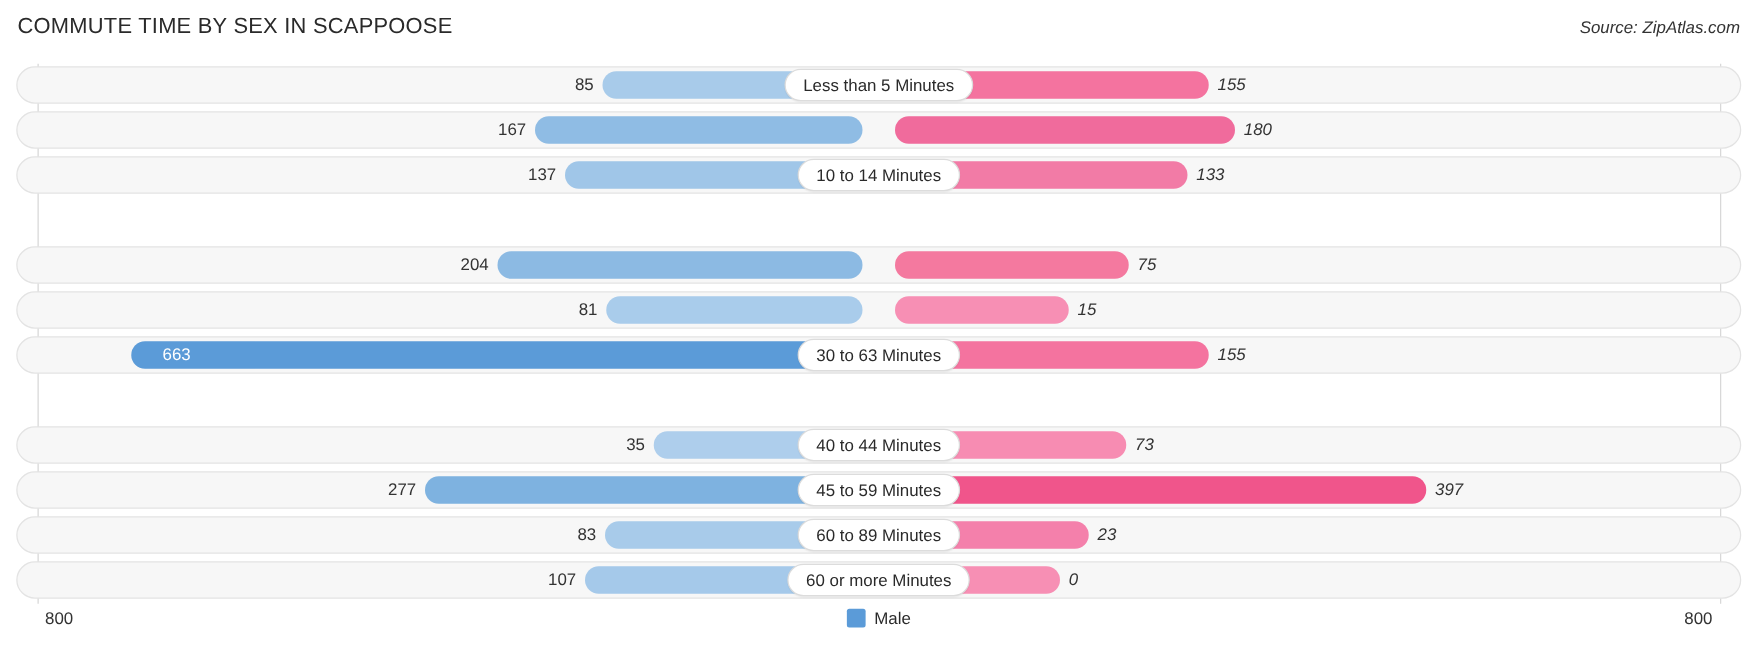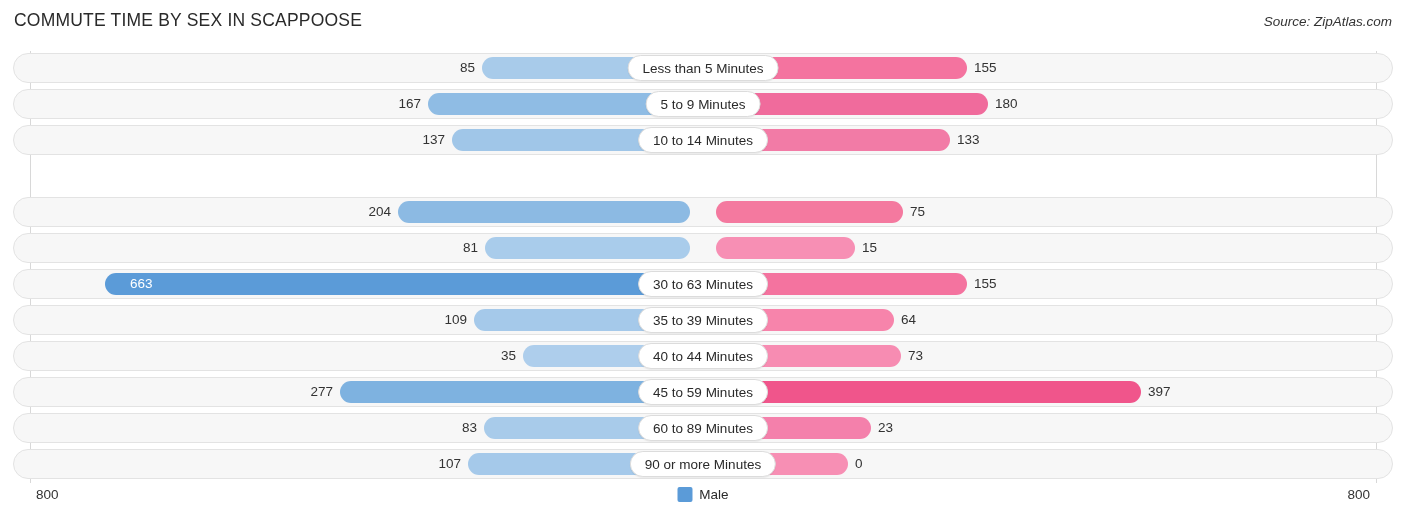--- a/index.html
+++ b/index.html
@@ -43,21 +43,21 @@
     border-radius: 11px;
   }
   .bar-male   { right: 703px; }
   .bar-female { left: 703px; }
 
   .val {
     position: absolute; top: 0; height: 30px; line-height: 30px;
     font-size: 13.5px; color: #333; white-space: nowrap;
   }
   .val-male   { text-align: right; }
-  .val-female { text-align: left; }
+  .val-female { text-align: left; font-style: italic; }
   .val-inside {
     position: absolute; top: 0; height: 30px; line-height: 30px;
     font-size: 13.5px; color: #ffffff; white-space: nowrap;
   }
 
   .cat-pill {
     position: absolute; left: 50%; transform: translateX(-50%);
     top: 2px; height: 26px; line-height: 25px;
     background: #ffffff;
     border: 1px solid #dcdcdc;
@@ -101,21 +101,20 @@
         <div class="val val-male" style="right: 918px;">85</div>
         <div class="val val-female" style="left: 961px;">155</div>
         <div class="cat-pill">Less than 5 Minutes</div>
       </div>
       <div class="row" style="top: 38px;">
         <div class="track"></div>
         <div class="bar bar-male" style="width: 262px; background: rgb(143, 188, 228);"></div>
         <div class="bar bar-female" style="width: 272px; background: rgb(240, 107, 156);"></div>
         <div class="val val-male" style="right: 972px;">167</div>
         <div class="val val-female" style="left: 982px;">180</div>
-        <div class="cat-pill">5 to 9 Minutes</div>
       </div>
       <div class="row" style="top: 74px;">
         <div class="track"></div>
         <div class="bar bar-male" style="width: 238px; background: rgb(160, 198, 232);"></div>
         <div class="bar bar-female" style="width: 234px; background: rgb(242, 123, 166);"></div>
         <div class="val val-male" style="right: 948px; text-align: center;">137</div>
         <div class="val val-female" style="left: 944px;">133</div>
         <div class="cat-pill">10 to 14 Minutes</div>
       </div>
       <div class="row" style="top: 146px;">
@@ -133,28 +132,20 @@
         <div class="val val-female" style="left: 849px;">15</div>
       </div>
       <div class="row" style="top: 218px;">
         <div class="track"></div>
         <div class="bar bar-male" style="width: 585px; background: rgb(91, 155, 216);"></div>
         <div class="bar bar-female" style="width: 251px; background: rgb(244, 115, 159);"></div>
         <div class="val-inside" style="left: 117px;">663</div>
         <div class="val val-female" style="left: 961px;">155</div>
         <div class="cat-pill">30 to 63 Minutes</div>
       </div>
-      <div class="row" style="top: 254px;">
-        <div class="track"></div>
-        <div class="bar bar-male" style="width: 216px; background: rgb(165, 201, 234);"></div>
-        <div class="bar bar-female" style="width: 178px; background: rgb(247, 132, 171);"></div>
-        <div class="val val-male" style="right: 926px;">109</div>
-        <div class="val val-female" style="left: 888px;">64</div>
-        <div class="cat-pill">35 to 39 Minutes</div>
-      </div>
       <div class="row" style="top: 290px;">
         <div class="track"></div>
         <div class="bar bar-male" style="width: 167px; background: rgb(174, 206, 236);"></div>
         <div class="bar bar-female" style="width: 185px; background: rgb(247, 140, 178);"></div>
         <div class="val val-male" style="right: 877px;">35</div>
         <div class="val val-female" style="left: 895px;">73</div>
         <div class="cat-pill">40 to 44 Minutes</div>
       </div>
       <div class="row" style="top: 326px;">
         <div class="track"></div>
@@ -171,21 +162,21 @@
         <div class="val val-male" style="right: 916px;">83</div>
         <div class="val val-female" style="left: 865px;">23</div>
         <div class="cat-pill">60 to 89 Minutes</div>
       </div>
       <div class="row" style="top: 398px;">
         <div class="track"></div>
         <div class="bar bar-male" style="width: 222px; background: rgb(165, 201, 234);"></div>
         <div class="bar bar-female" style="width: 132px; background: rgb(247, 143, 180);"></div>
         <div class="val val-male" style="right: 932px;">107</div>
         <div class="val val-female" style="left: 842px;">0</div>
-        <div class="cat-pill">90 or more Minutes</div>
+        <div class="cat-pill">60 or more Minutes</div>
       </div>
     </div>
 
   <div class="footer">
     <div class="tick tick-left">800</div>
     <div class="tick tick-right">800</div>
     <div class="legend" id="legend">
         <div class="legend-item">
           <span class="swatch" style="background: rgb(91, 155, 216);"></span>
           <span class="legend-label">Male</span>

